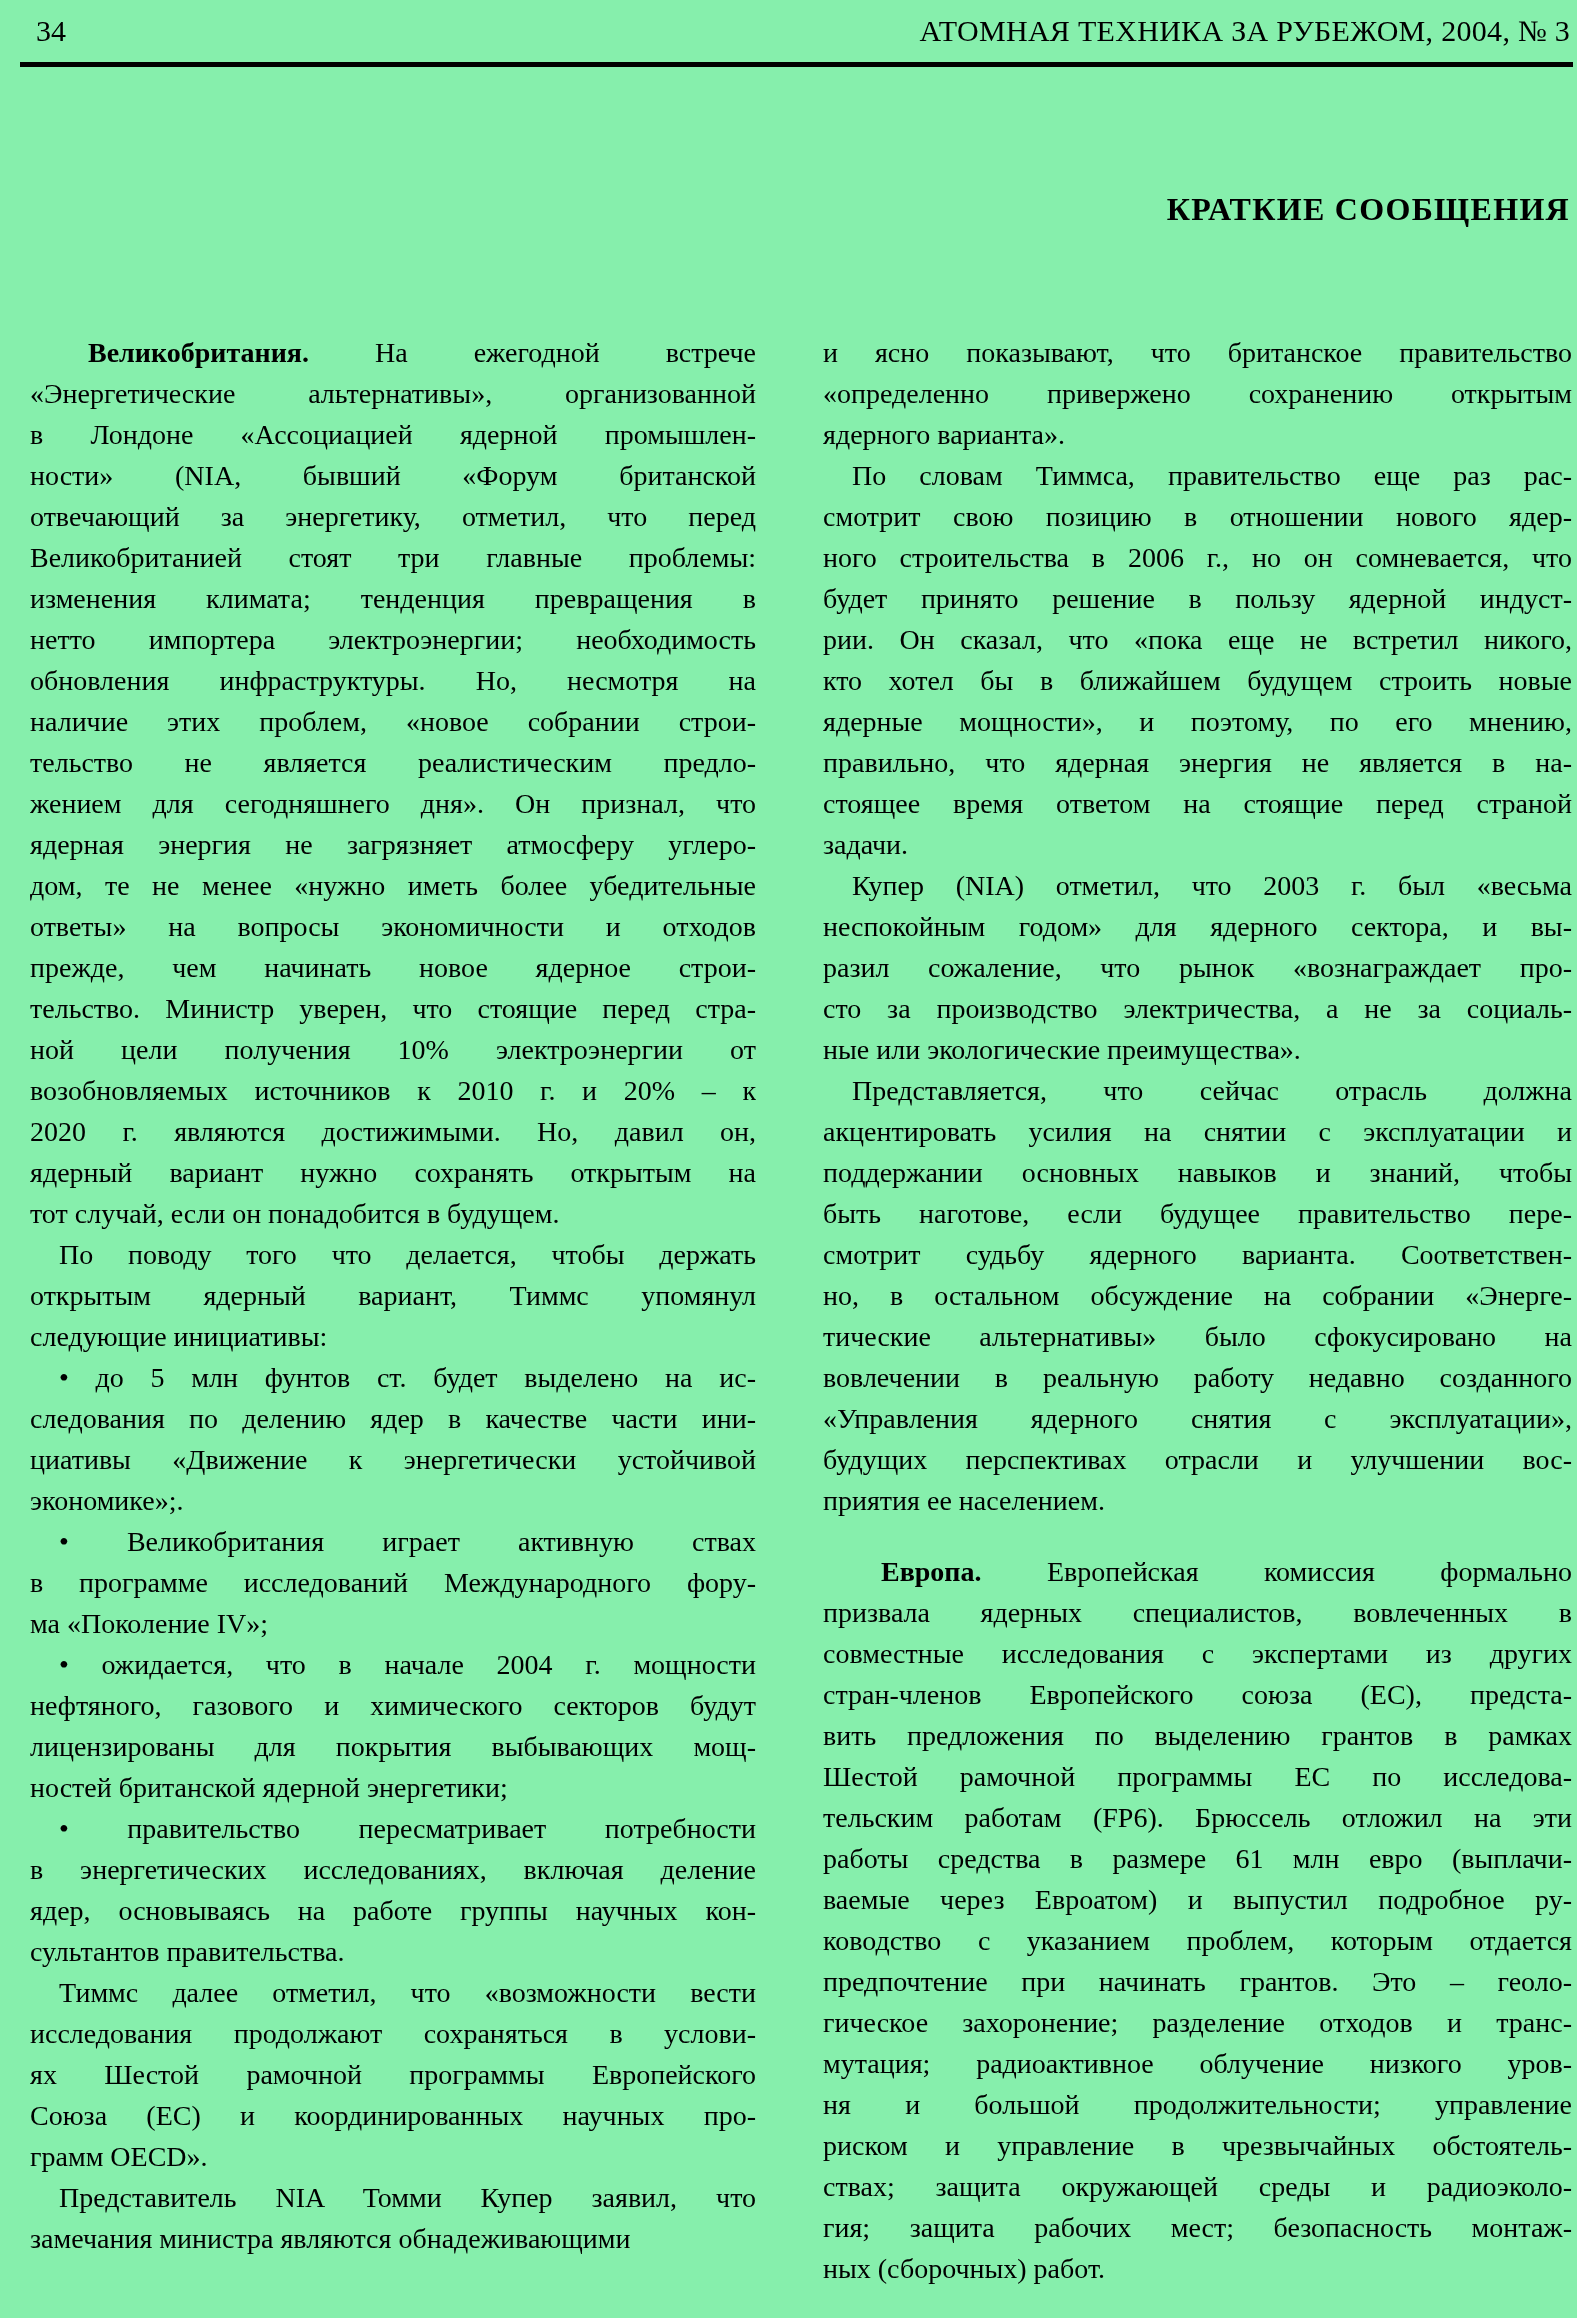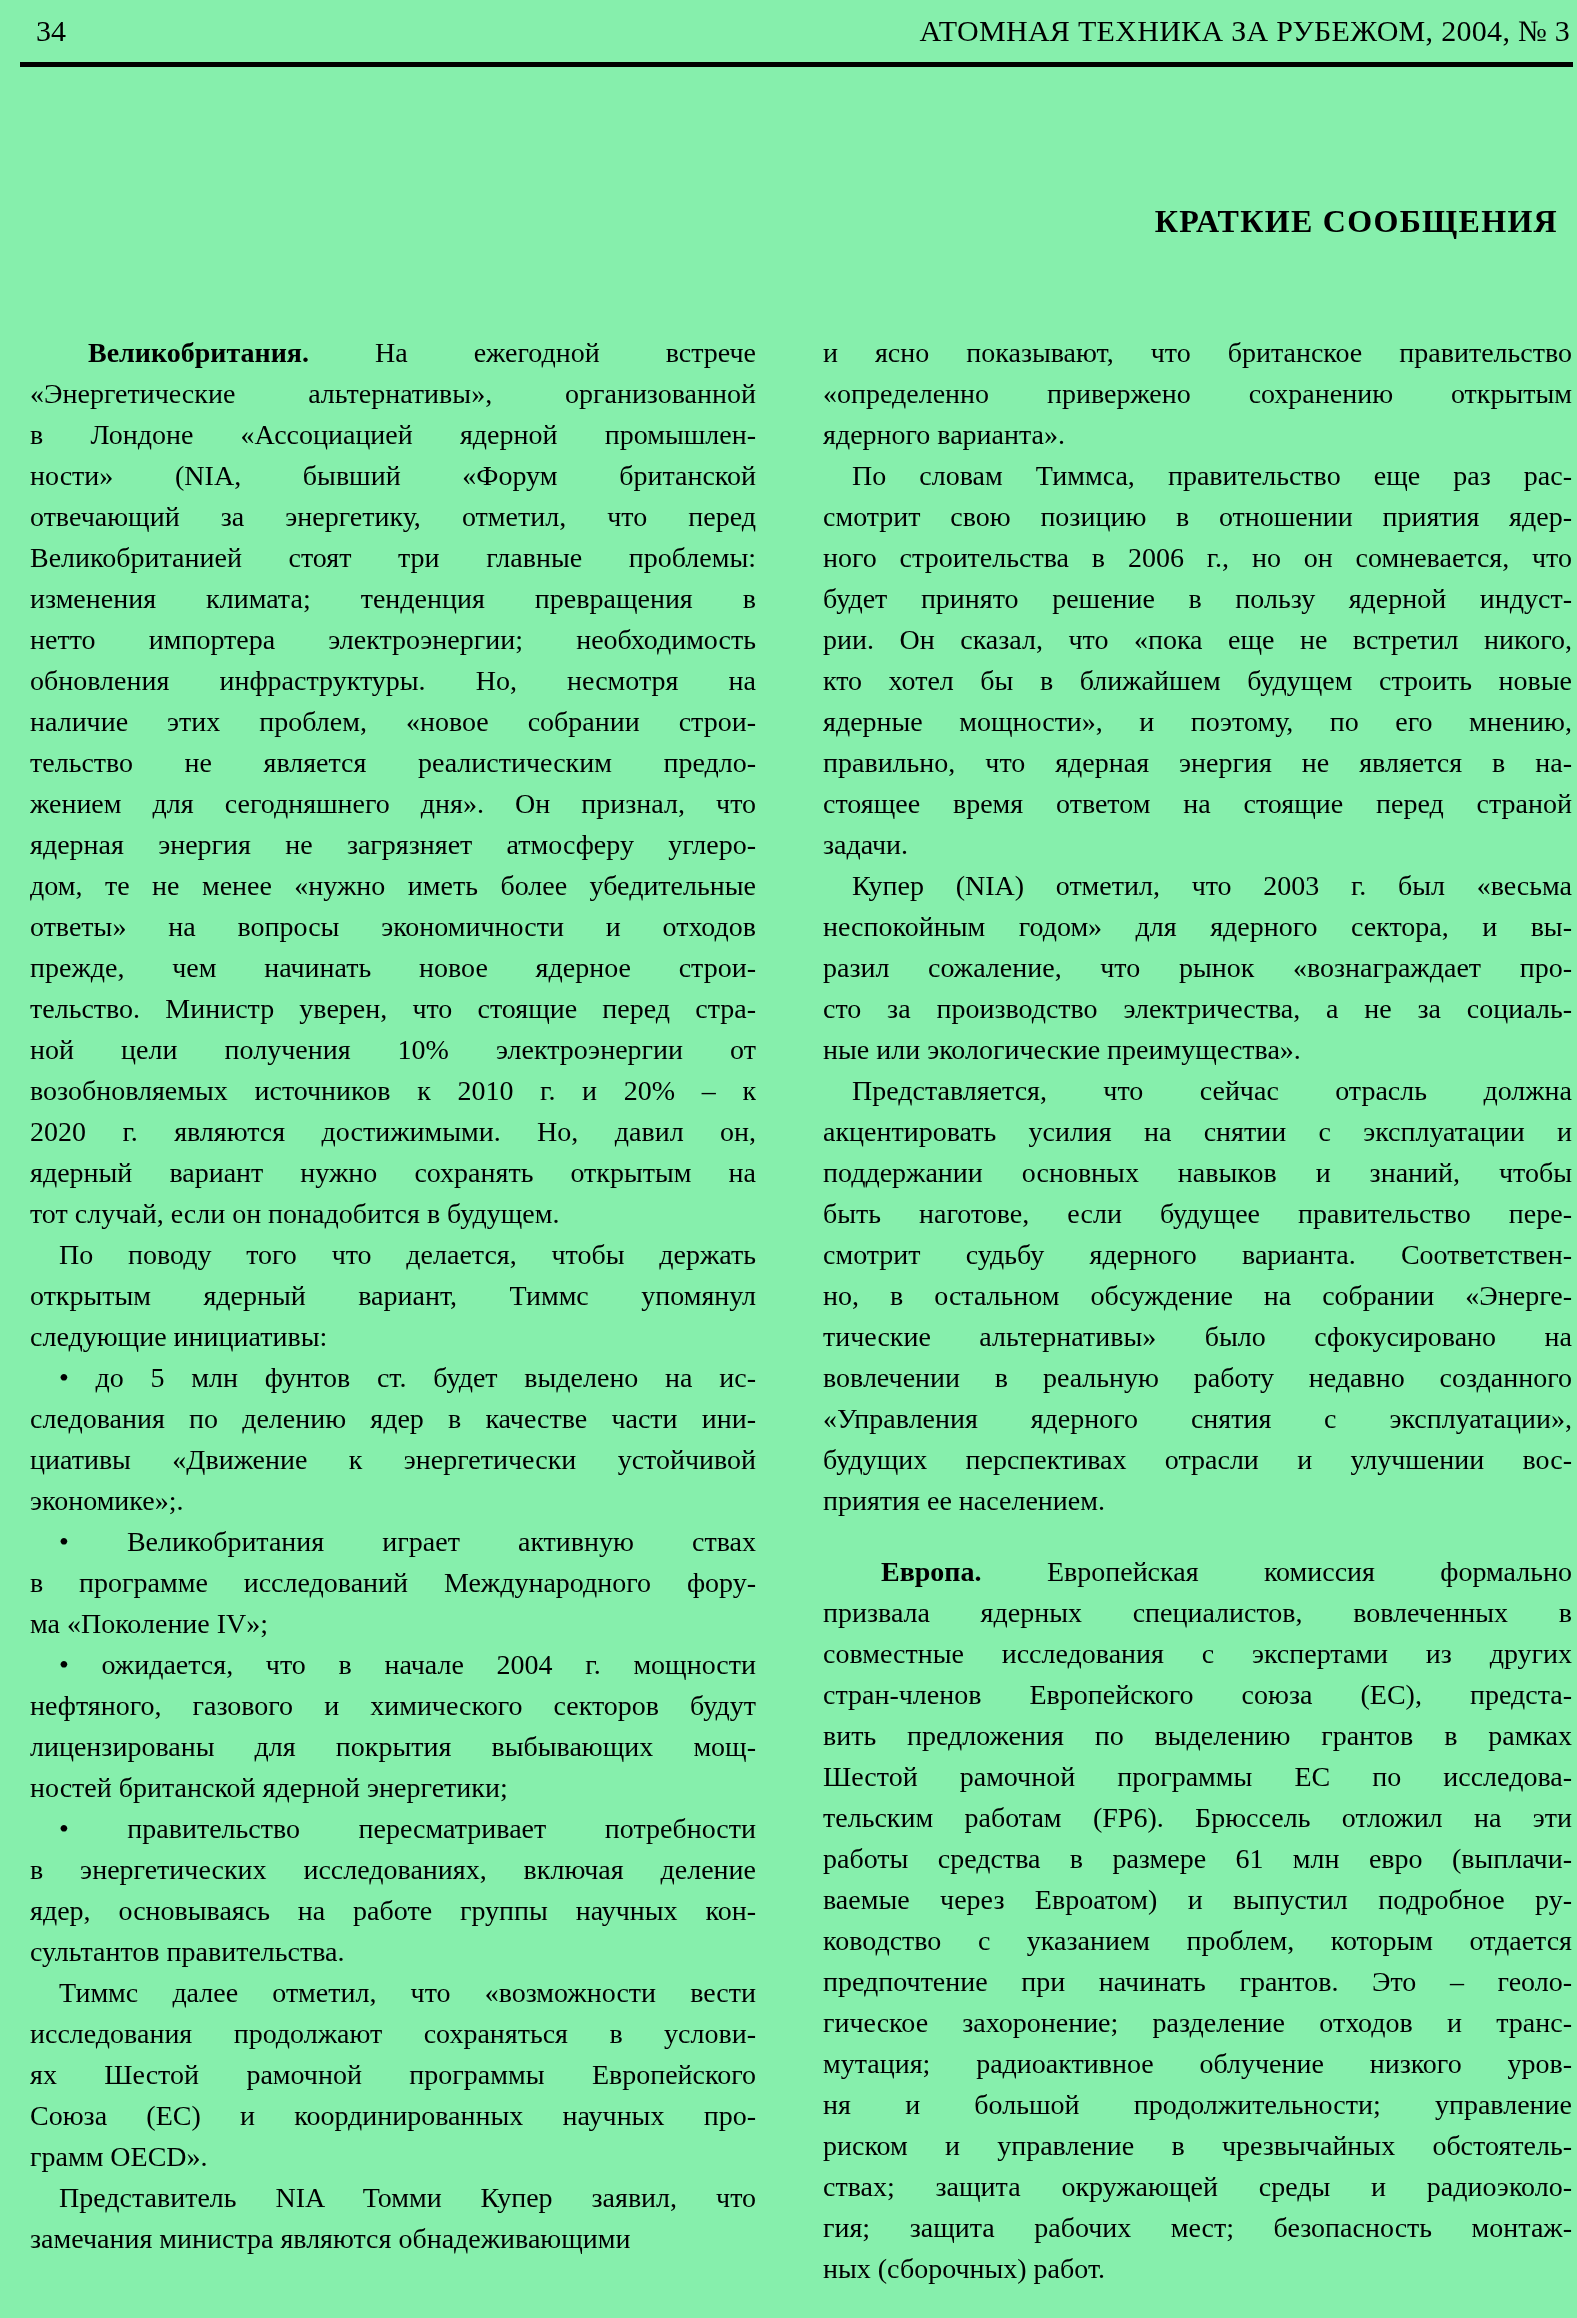--- a/index.html
+++ b/index.html
@@ -25,21 +25,21 @@
   .journal-title { font-weight: normal; letter-spacing: 0.3px; }
   .rule {
     position: absolute;
     top: 62px; left: 20px;
     width: 1553px; height: 4.6px;
     background: #000;
   }
   .section-title {
     position: absolute;
     top: 192px; right: 8px;
-    margin: 12px;
+    margin: 0;
     font-size: 32px;
     font-weight: bold;
     letter-spacing: 1.3px;
     line-height: 35px;
   }
   .col {
     position: absolute;
     top: 332px;
   }
   .col-left  { left: 30px;   width: 726px; }
@@ -136,21 +136,21 @@
       </div>
     </section>
   <section class="col col-right" id="col-right">
       <div class="para">
         <div class="line">и ясно показывают, что британское правительство</div>
         <div class="line">«определенно привержено сохранению открытым</div>
         <div class="line pl">ядерного варианта».</div>
       </div>
       <div class="para">
         <div class="line pi">По словам Тиммса, правительство еще раз рас-</div>
-        <div class="line">смотрит свою позицию в отношении приятия ядер-</div>
+        <div class="line">смотрит свою позицию в отношении нового ядер-</div>
         <div class="line">ного строительства в 2006 г., но он сомневается, что</div>
         <div class="line">будет принято решение в пользу ядерной индуст-</div>
         <div class="line">рии. Он сказал, что «пока еще не встретил никого,</div>
         <div class="line">кто хотел бы в ближайшем будущем строить новые</div>
         <div class="line">ядерные мощности», и поэтому, по его мнению,</div>
         <div class="line">правильно, что ядерная энергия не является в на-</div>
         <div class="line">стоящее время ответом на стоящие перед страной</div>
         <div class="line pl">задачи.</div>
       </div>
       <div class="para">

